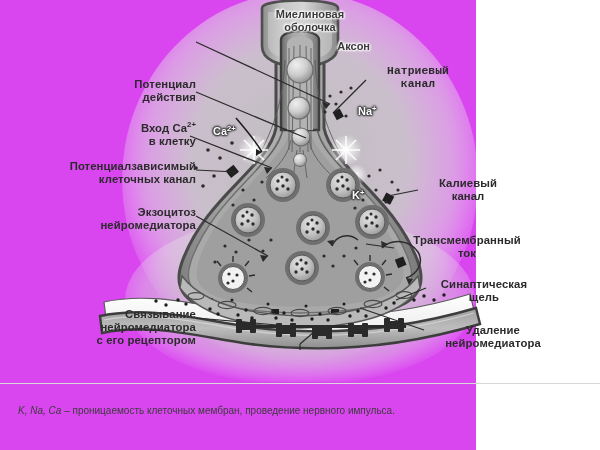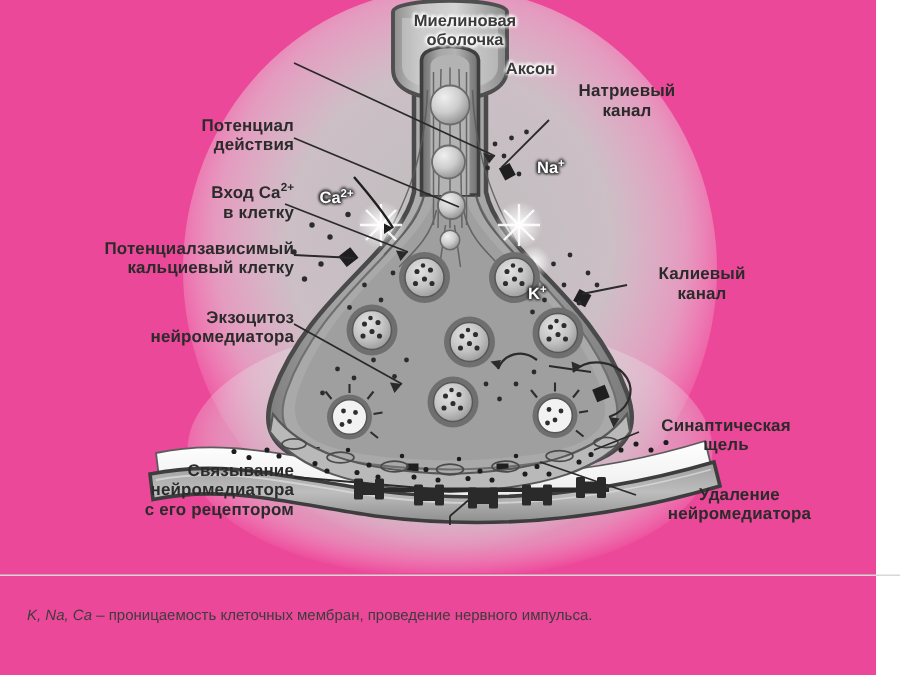--- a/index.html
+++ b/index.html
@@ -1,18 +1,18 @@
 <!DOCTYPE html>
 <html><head>
 <meta charset="utf-8">
 <style>
   html,body{margin:0;padding:0;background:#ffffff;}
   body{width:600px;height:450px;overflow:hidden;
        font-family:"Liberation Sans","DejaVu Sans",sans-serif;}
-  #page{position:relative;width:584px;height:450px;background:#ec4899;}
+  #page{position:relative;width:476px;height:450px;background:#d946ef;}
 
   
   #figure{position:absolute;left:0;top:0;width:600px;height:382px;overflow:hidden;}
   #figure svg{position:absolute;left:0;top:0;}
 
   
   .lbl{position:absolute;color:#2b2b2b;font-size:11.3px;line-height:13.2px;
        font-weight:700;letter-spacing:.1px;white-space:pre;}
   .lbl.r{text-align:right;}
   .lbl.c{text-align:center;}
@@ -429,31 +429,33 @@
     <div class="onfig" style="left:250px;top:40px;width:120px;text-align:right;">Аксон</div>
 
     <div class="ion" style="left:213px;top:124px;"><span>Ca</span><span class="sup">2+</span></div>
     <div class="ion" style="left:358px;top:104px;"><span>Na</span><span class="sup">+</span></div>
     <div class="ion" style="left:352px;top:188px;"><span>K</span><span class="sup">+</span></div>
 
     <div class="lbl r" style="left:16px;top:78px;width:180px;">Потенциал
 действия</div>
     <div class="lbl r" style="left:16px;top:118px;width:180px;text-align:right;"><span>Вход Ca</span><span class="sup">2+</span><br><span>в клетку</span></div>
     <div class="lbl r" style="left:6px;top:160px;width:190px;">Потенциалзависимый
-кальциевый клетку</div>
+клеточных канал</div>
     <div class="lbl r" style="left:16px;top:206px;width:180px;">Экзоцитоз
 нейромедиатора</div>
     <div class="lbl r" style="left:16px;top:308px;width:180px;">Связывание
 нейромедиатора
 с его рецептором</div>
 
-    <div class="lbl c" style="left:366px;top:55px;width:104px;">Натриевый
+    <div class="lbl c" style="left:366px;top:65px;width:104px;font-family:Liberation Mono, monospace;">Натриевый
 канал</div>
     <div class="lbl c" style="left:416px;top:177px;width:104px;">Калиевый
 канал</div>
+    <div class="lbl c" style="left:392px;top:234px;width:150px;">Трансмембранный
+ток</div>
     <div class="lbl c" style="left:424px;top:278px;width:120px;">Синаптическая
 щель</div>
     <div class="lbl c" style="left:418px;top:324px;width:150px;">Удаление
 нейромедиатора</div>
 
   </div>
 
   <div id="rule"></div>
 
   <div id="caption"><span class="it">K, Na, Ca</span><span> – проницаемость клеточных мембран, проведение нервного импульса.</span></div>

